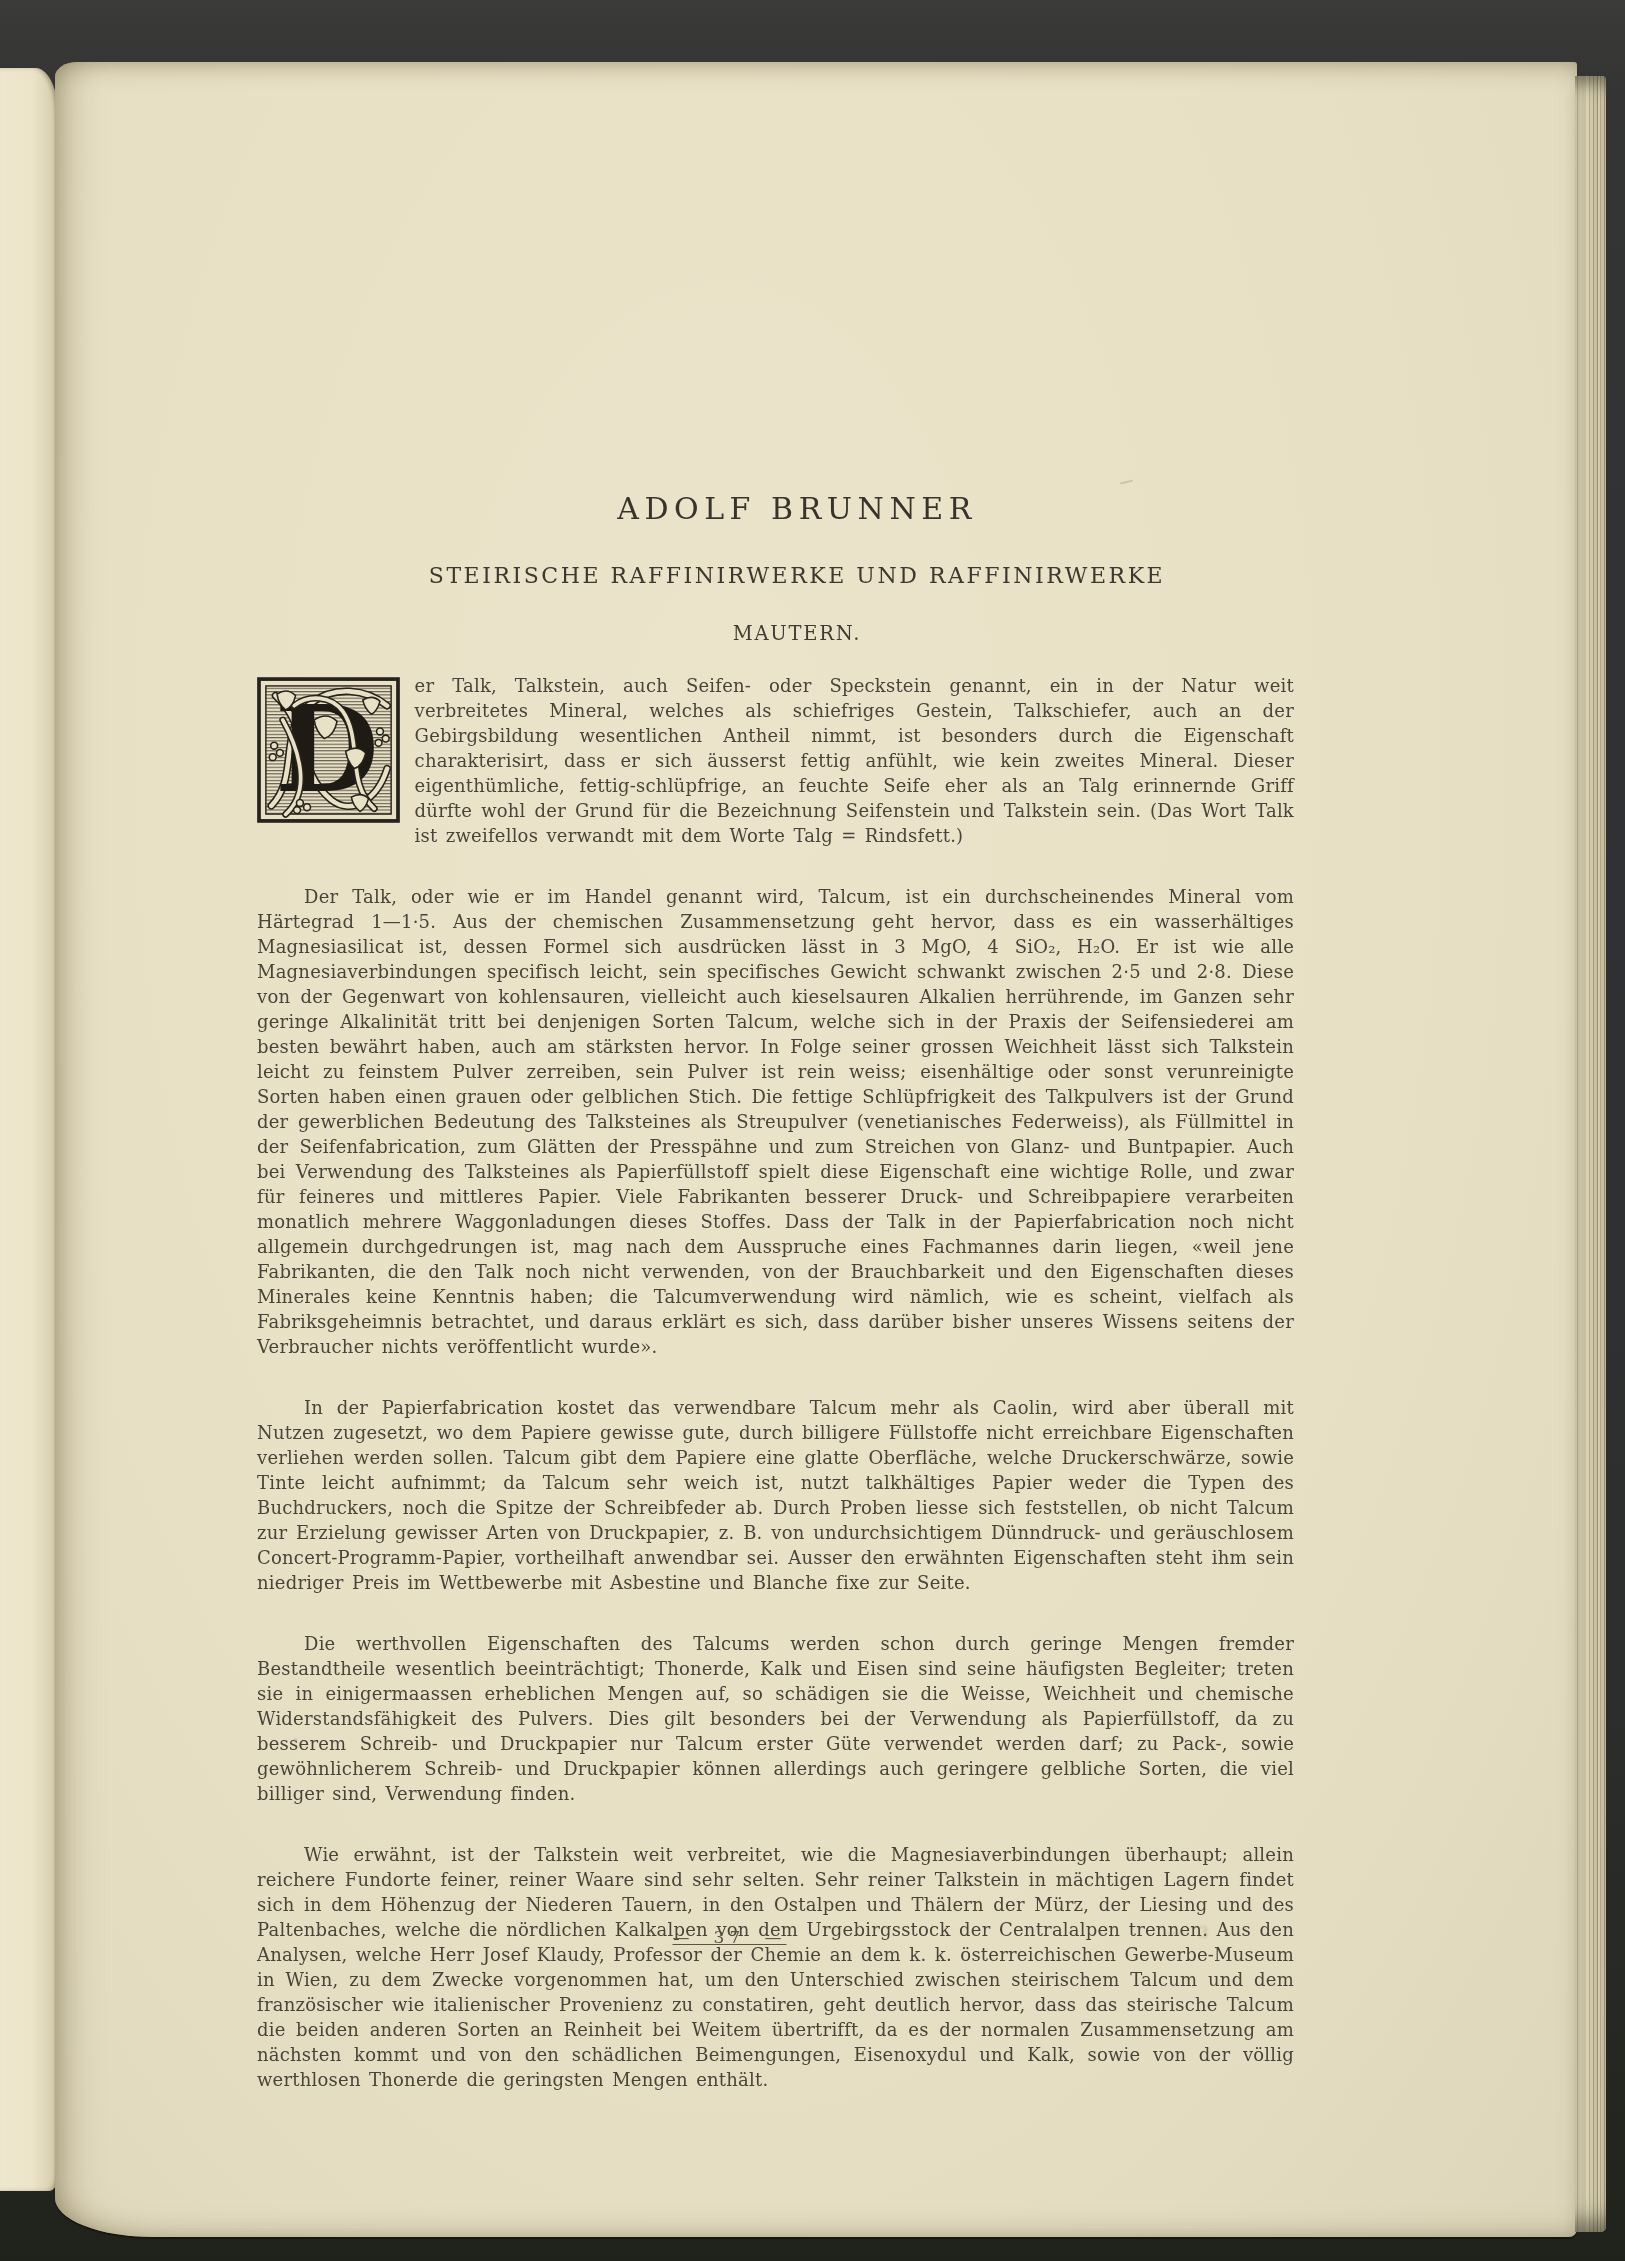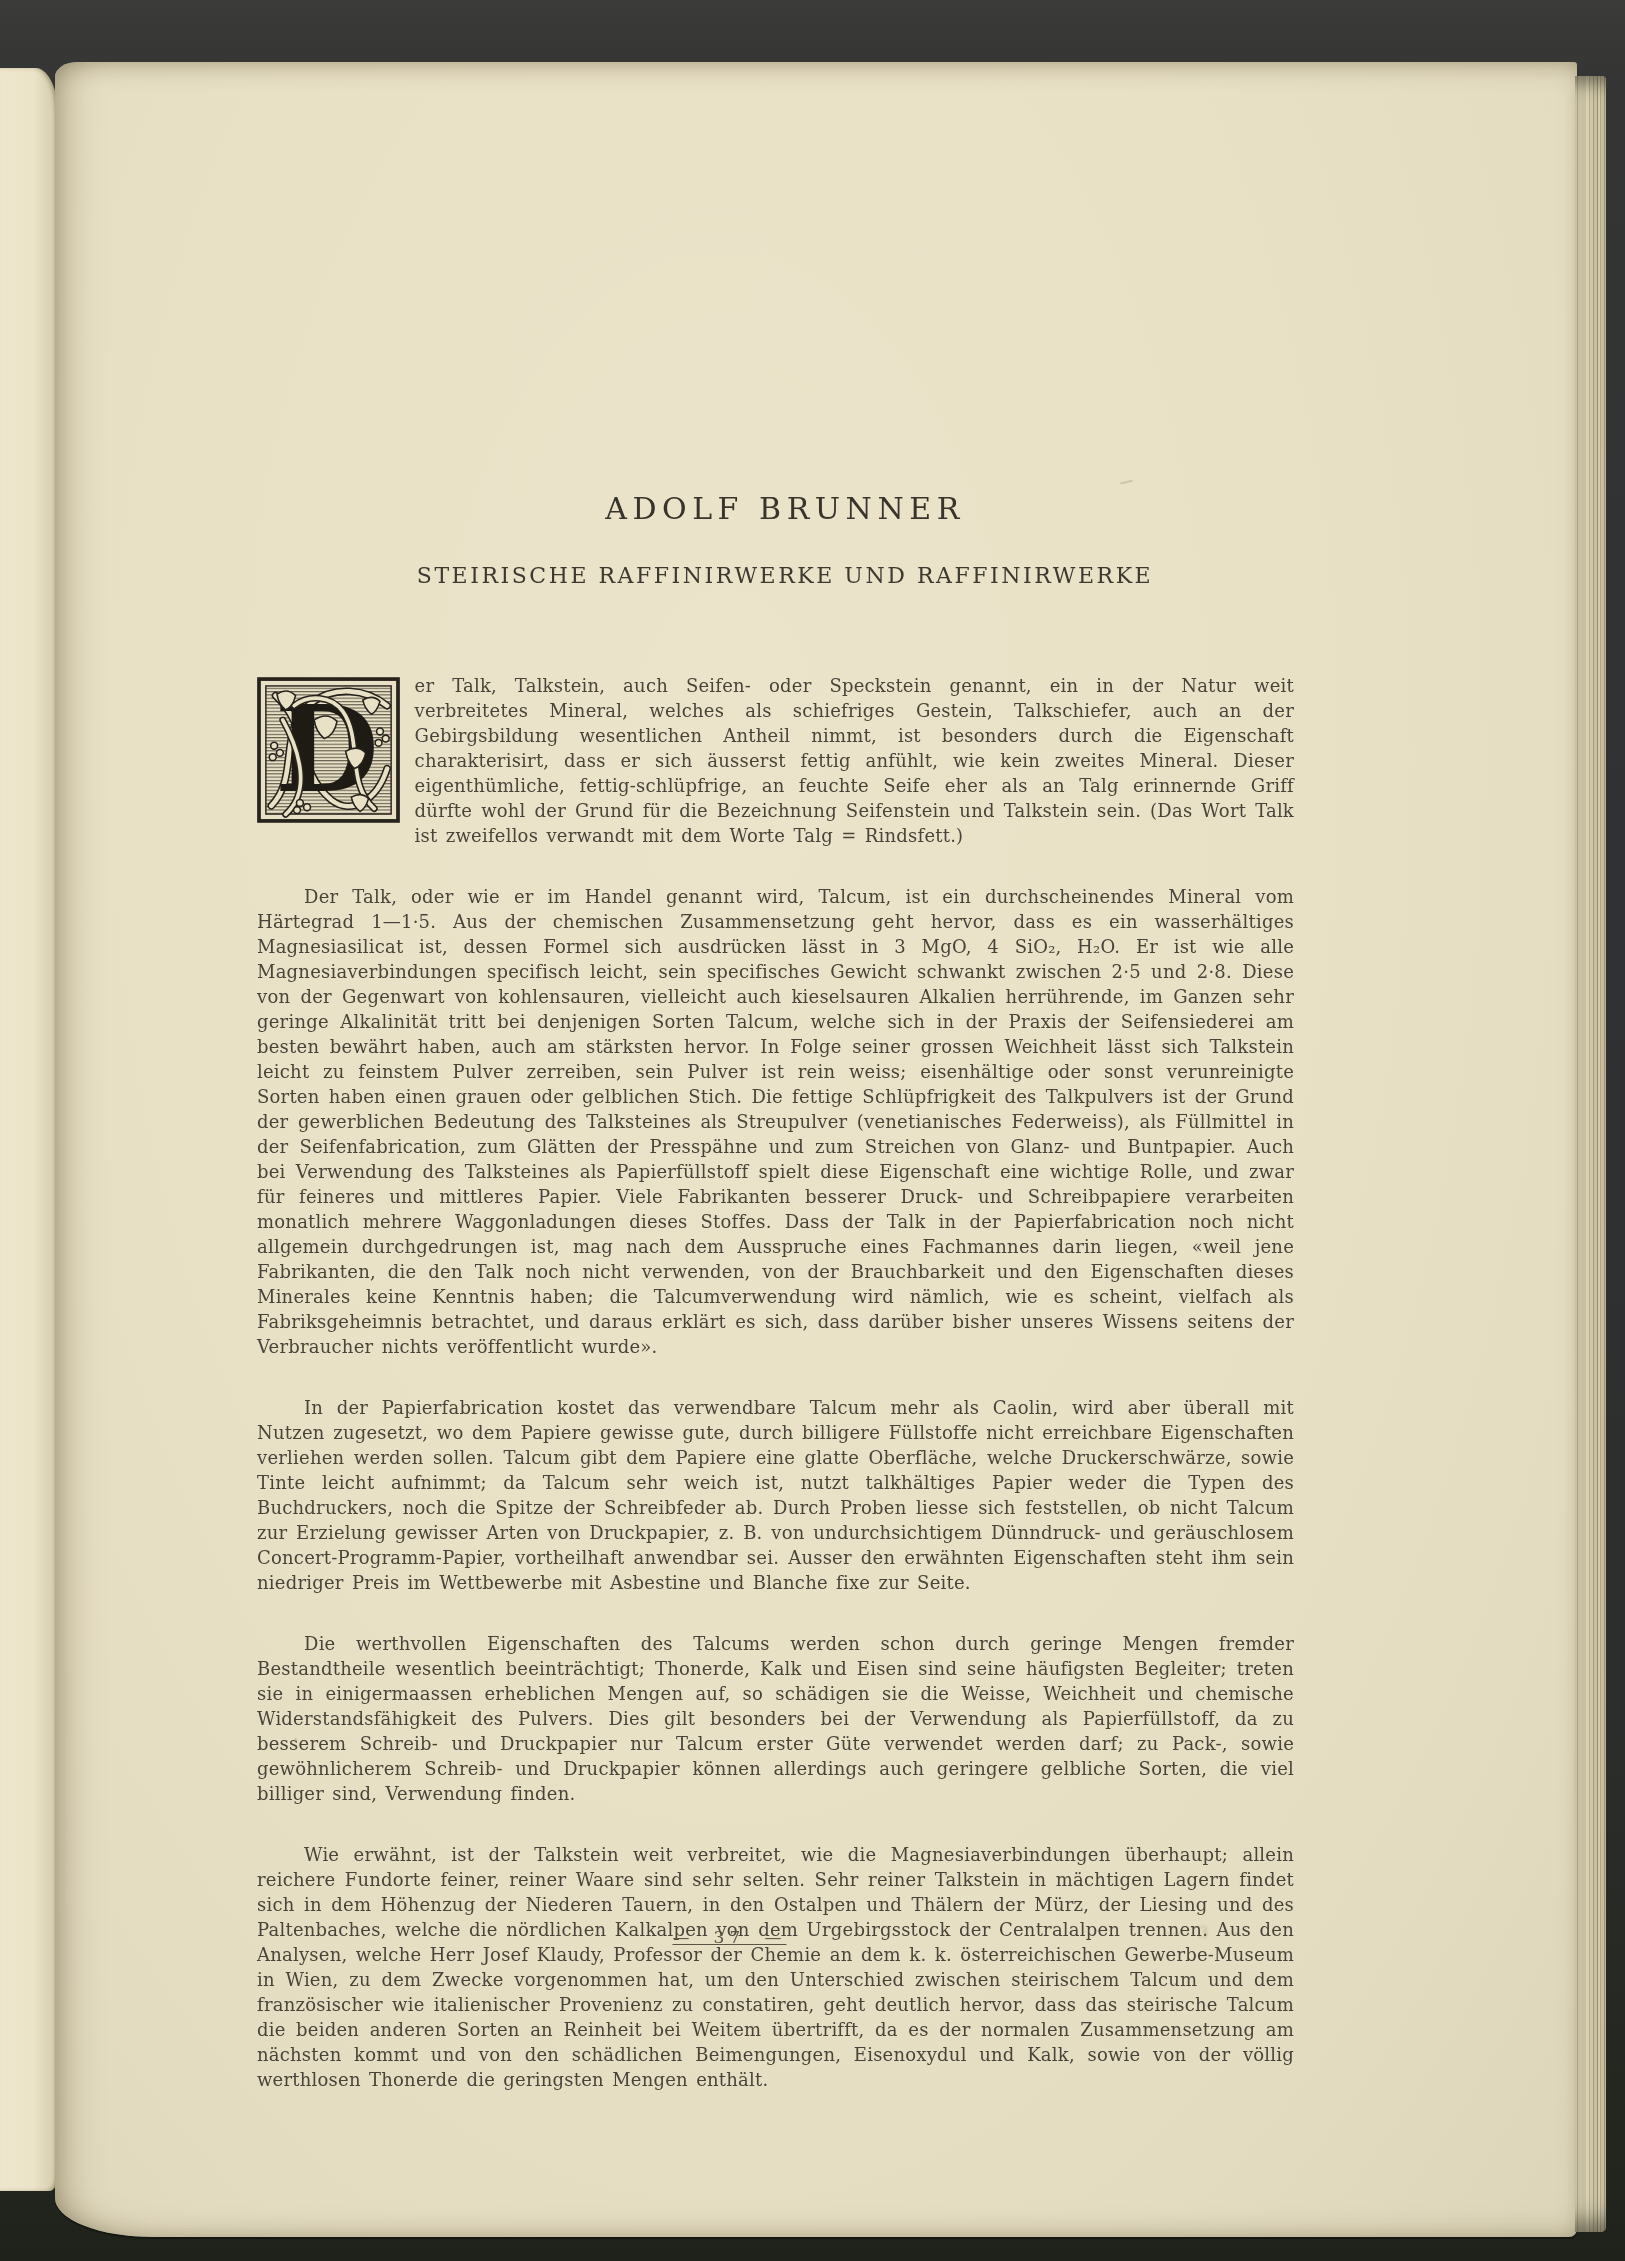--- a/index.html
+++ b/index.html
@@ -29,21 +29,21 @@
   }
   
   .page-edges{
     position:absolute;left:1575px;top:76px;width:31px;height:2156px;
     background:repeating-linear-gradient(90deg,
       #d9d1b1 0 2.4px,#b2aa8b 2.4px 3.3px,#cfc7a8 3.3px 6.5px,#a59d81 6.5px 7.3px,
       #c9c1a2 7.3px 10.6px,#968e73 10.6px 11.4px);
     border-radius:0 4.1px 4.9px 0;
     box-shadow:inset 0 19.5px 16.3px -11.4px rgba(40,38,30,.5), inset 0 -24.4px 21px -13px rgba(40,38,30,.55);
   }
-  .headings{position:absolute;left:210px;top:429px;width:1040px;text-align:center;color:#3b372f;}
+  .headings{position:absolute;left:222px;top:429px;width:1040px;text-align:center;color:#3b372f;}
   .title{
     font-size:30px;letter-spacing:.185em;font-weight:normal;margin:0;color:#38342c;
   }
   .subtitle{
     font-size:22px;letter-spacing:.115em;margin:37px 0 0 0;font-weight:normal;color:#3d392f;
   }
   .location{
     font-size:19.5px;letter-spacing:.09em;margin:34px 0 0 0;font-weight:normal;color:#403c32;
   }
   .article{
@@ -73,20 +73,21 @@
 
 <div class="stage">
 
   <div class="prev-page"></div>
 
   <div class="page">
 
     <div class="headings">
       <h1 class="title">ADOLF  BRUNNER</h1>
       <h2 class="subtitle">STEIRISCHE  RAFFINIRWERKE  UND  RAFFINIRWERKE</h2>
+      <h3 class="location">MAUTERN.</h3>
     </div>
 
     <div class="article">
       <p>
         <span class="dropcap">
           <svg viewBox="0 0 100 102" width="143" height="146" xmlns="http://www.w3.org/2000/svg" style="font-size:22.4px">
             <defs>
               <pattern id="hatch" width="10" height="2.3" patternUnits="userSpaceOnUse">
                 <rect width="10" height="2.3" fill="#e9e1c6"></rect>
                 <line x1="0" y1="1" x2="10" y2="1" stroke="#4a4437" stroke-width="0.65"></line>

